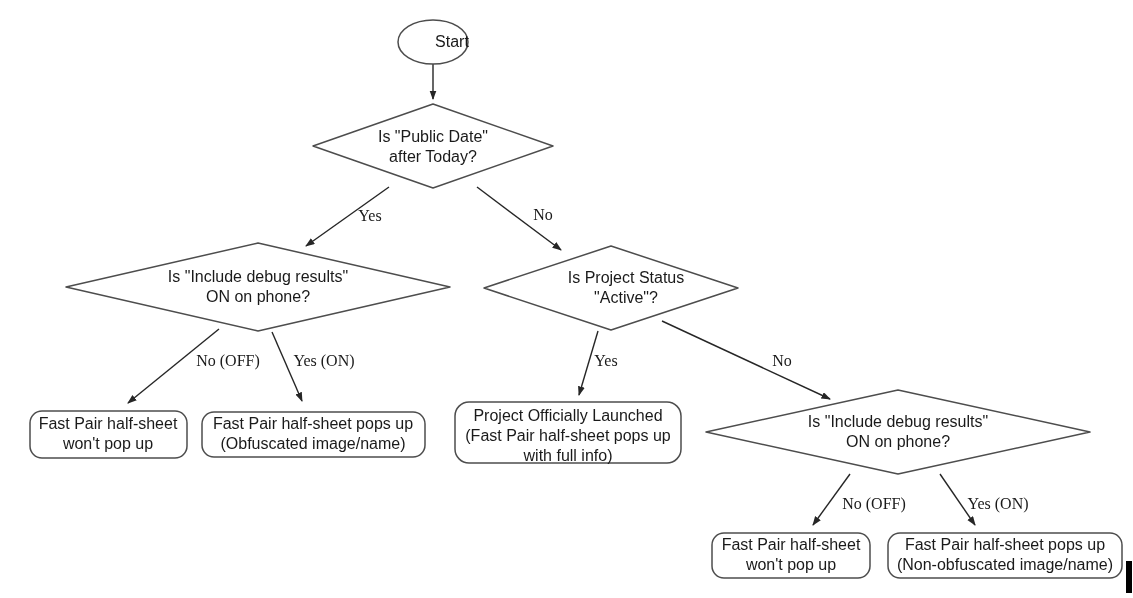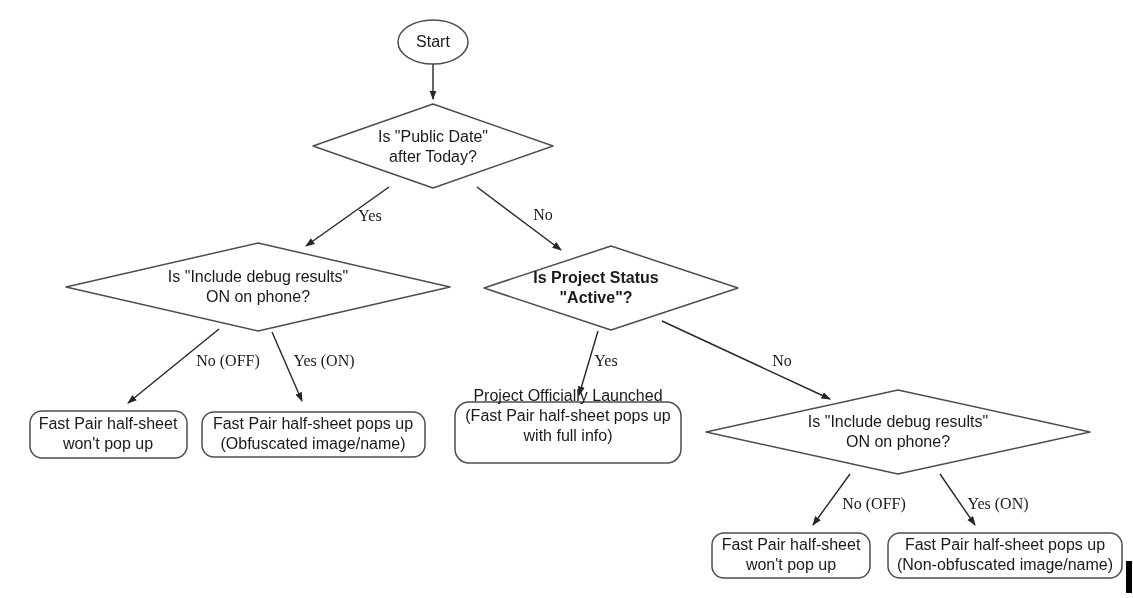--- a/index.html
+++ b/index.html
@@ -68,34 +68,34 @@
       <rect x="30" y="411" width="157" height="47" rx="12"></rect>
       <rect x="202" y="412" width="223" height="45" rx="12"></rect>
       <rect x="455" y="402" width="226" height="61" rx="14"></rect>
       <rect x="712" y="533" width="158" height="45" rx="12"></rect>
       <rect x="888" y="533" width="234" height="45" rx="12"></rect>
     </g>
 
     <rect x="1126" y="561" width="6" height="32" fill="#000000"></rect>
   </svg>
 
-  <div class="node-label" style="left:433px; top:42px;  width:86px;">Start</div>
+  <div class="node-label" style="left:452px; top:42px;  width:86px;">Start</div>
   <div class="node-label" style="left:433px; top:147px; width:170px;">Is "Public Date"
 after Today?</div>
   <div class="node-label" style="left:258px; top:287px; width:230px;">Is "Include debug results"
 ON on phone?</div>
-  <div class="node-label" style="left:596px; top:288px; width:180px;font-weight:bold;">Is Project Status
+  <div class="node-label" style="left:626px; top:288px; width:180px;">Is Project Status
 "Active"?</div>
   <div class="node-label" style="left:898px; top:432px; width:230px;">Is "Include debug results"
 ON on phone?</div>
   <div class="node-label" style="left:108px; top:434px; width:170px;">Fast Pair half-sheet
 won't pop up</div>
   <div class="node-label" style="left:313px; top:434px; width:230px;">Fast Pair half-sheet pops up
 (Obfuscated image/name)</div>
-  <div class="node-label" style="left:568px; top:416px; width:232px;">Project Officially Launched
+  <div class="node-label" style="left:568px; top:436px; width:232px;">Project Officially Launched
 (Fast Pair half-sheet pops up
 with full info)</div>
   <div class="node-label" style="left:791px; top:555px; width:170px;">Fast Pair half-sheet
 won't pop up</div>
   <div class="node-label" style="left:1005px; top:555px; width:240px;">Fast Pair half-sheet pops up
 (Non-obfuscated image/name)</div>
 
   <div class="edge-label" style="left:370px; top:216px;">Yes</div>
   <div class="edge-label" style="left:543px; top:215px;">No</div>
   <div class="edge-label" style="left:228px; top:361px;">No (OFF)</div>

